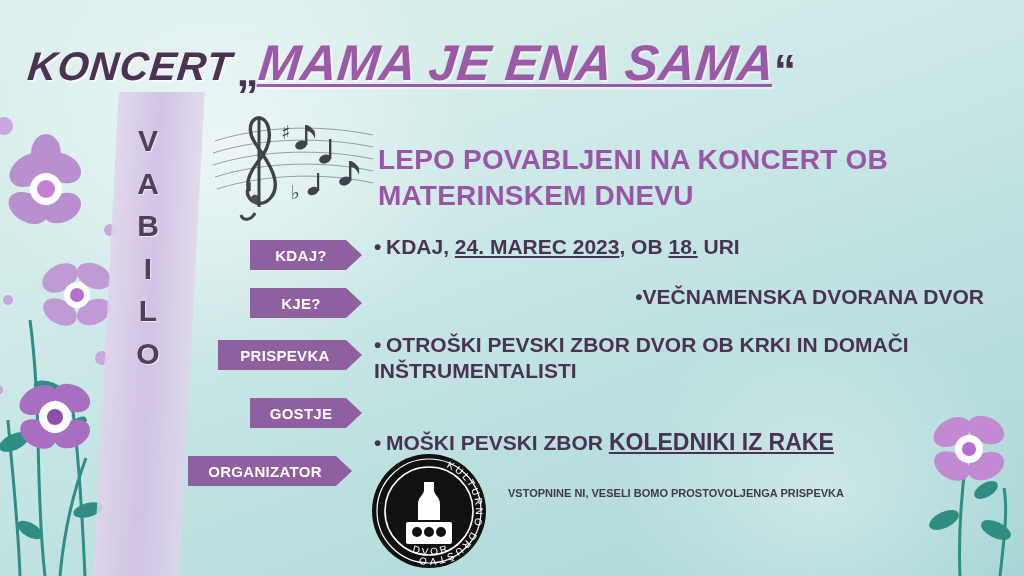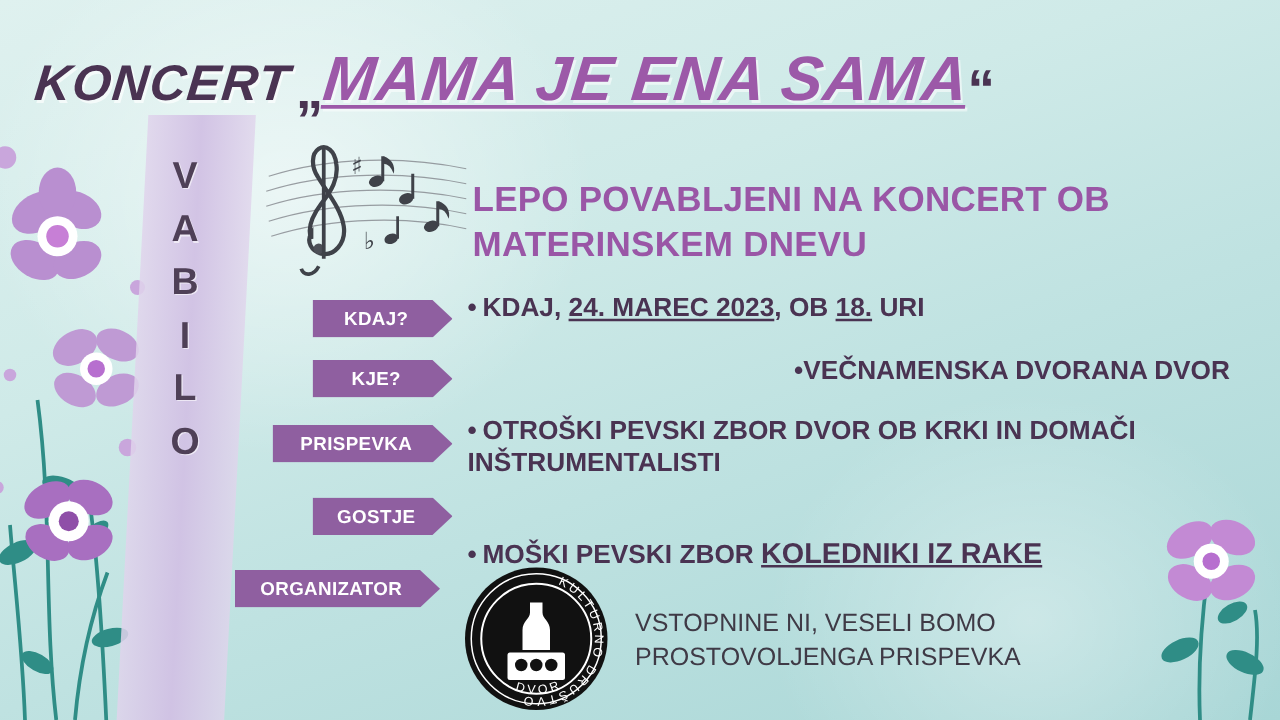--- a/index.html
+++ b/index.html
@@ -175,22 +175,22 @@
     left: 370px;
     top: 452px;
     width: 118px;
     height: 118px;
   }
   .logo-note {
     position: absolute;
     left: 508px;
     top: 486px;
     width: 470px;
-    font-size: 20px;
-    font-weight: normal;
+    font-size: 11px;
+    font-weight: bold;
     color: #3f3a46;
     line-height: 1.35;
   }
 
   
   .flora { position: absolute; }
 </style>
 </head>
 <body>
 

